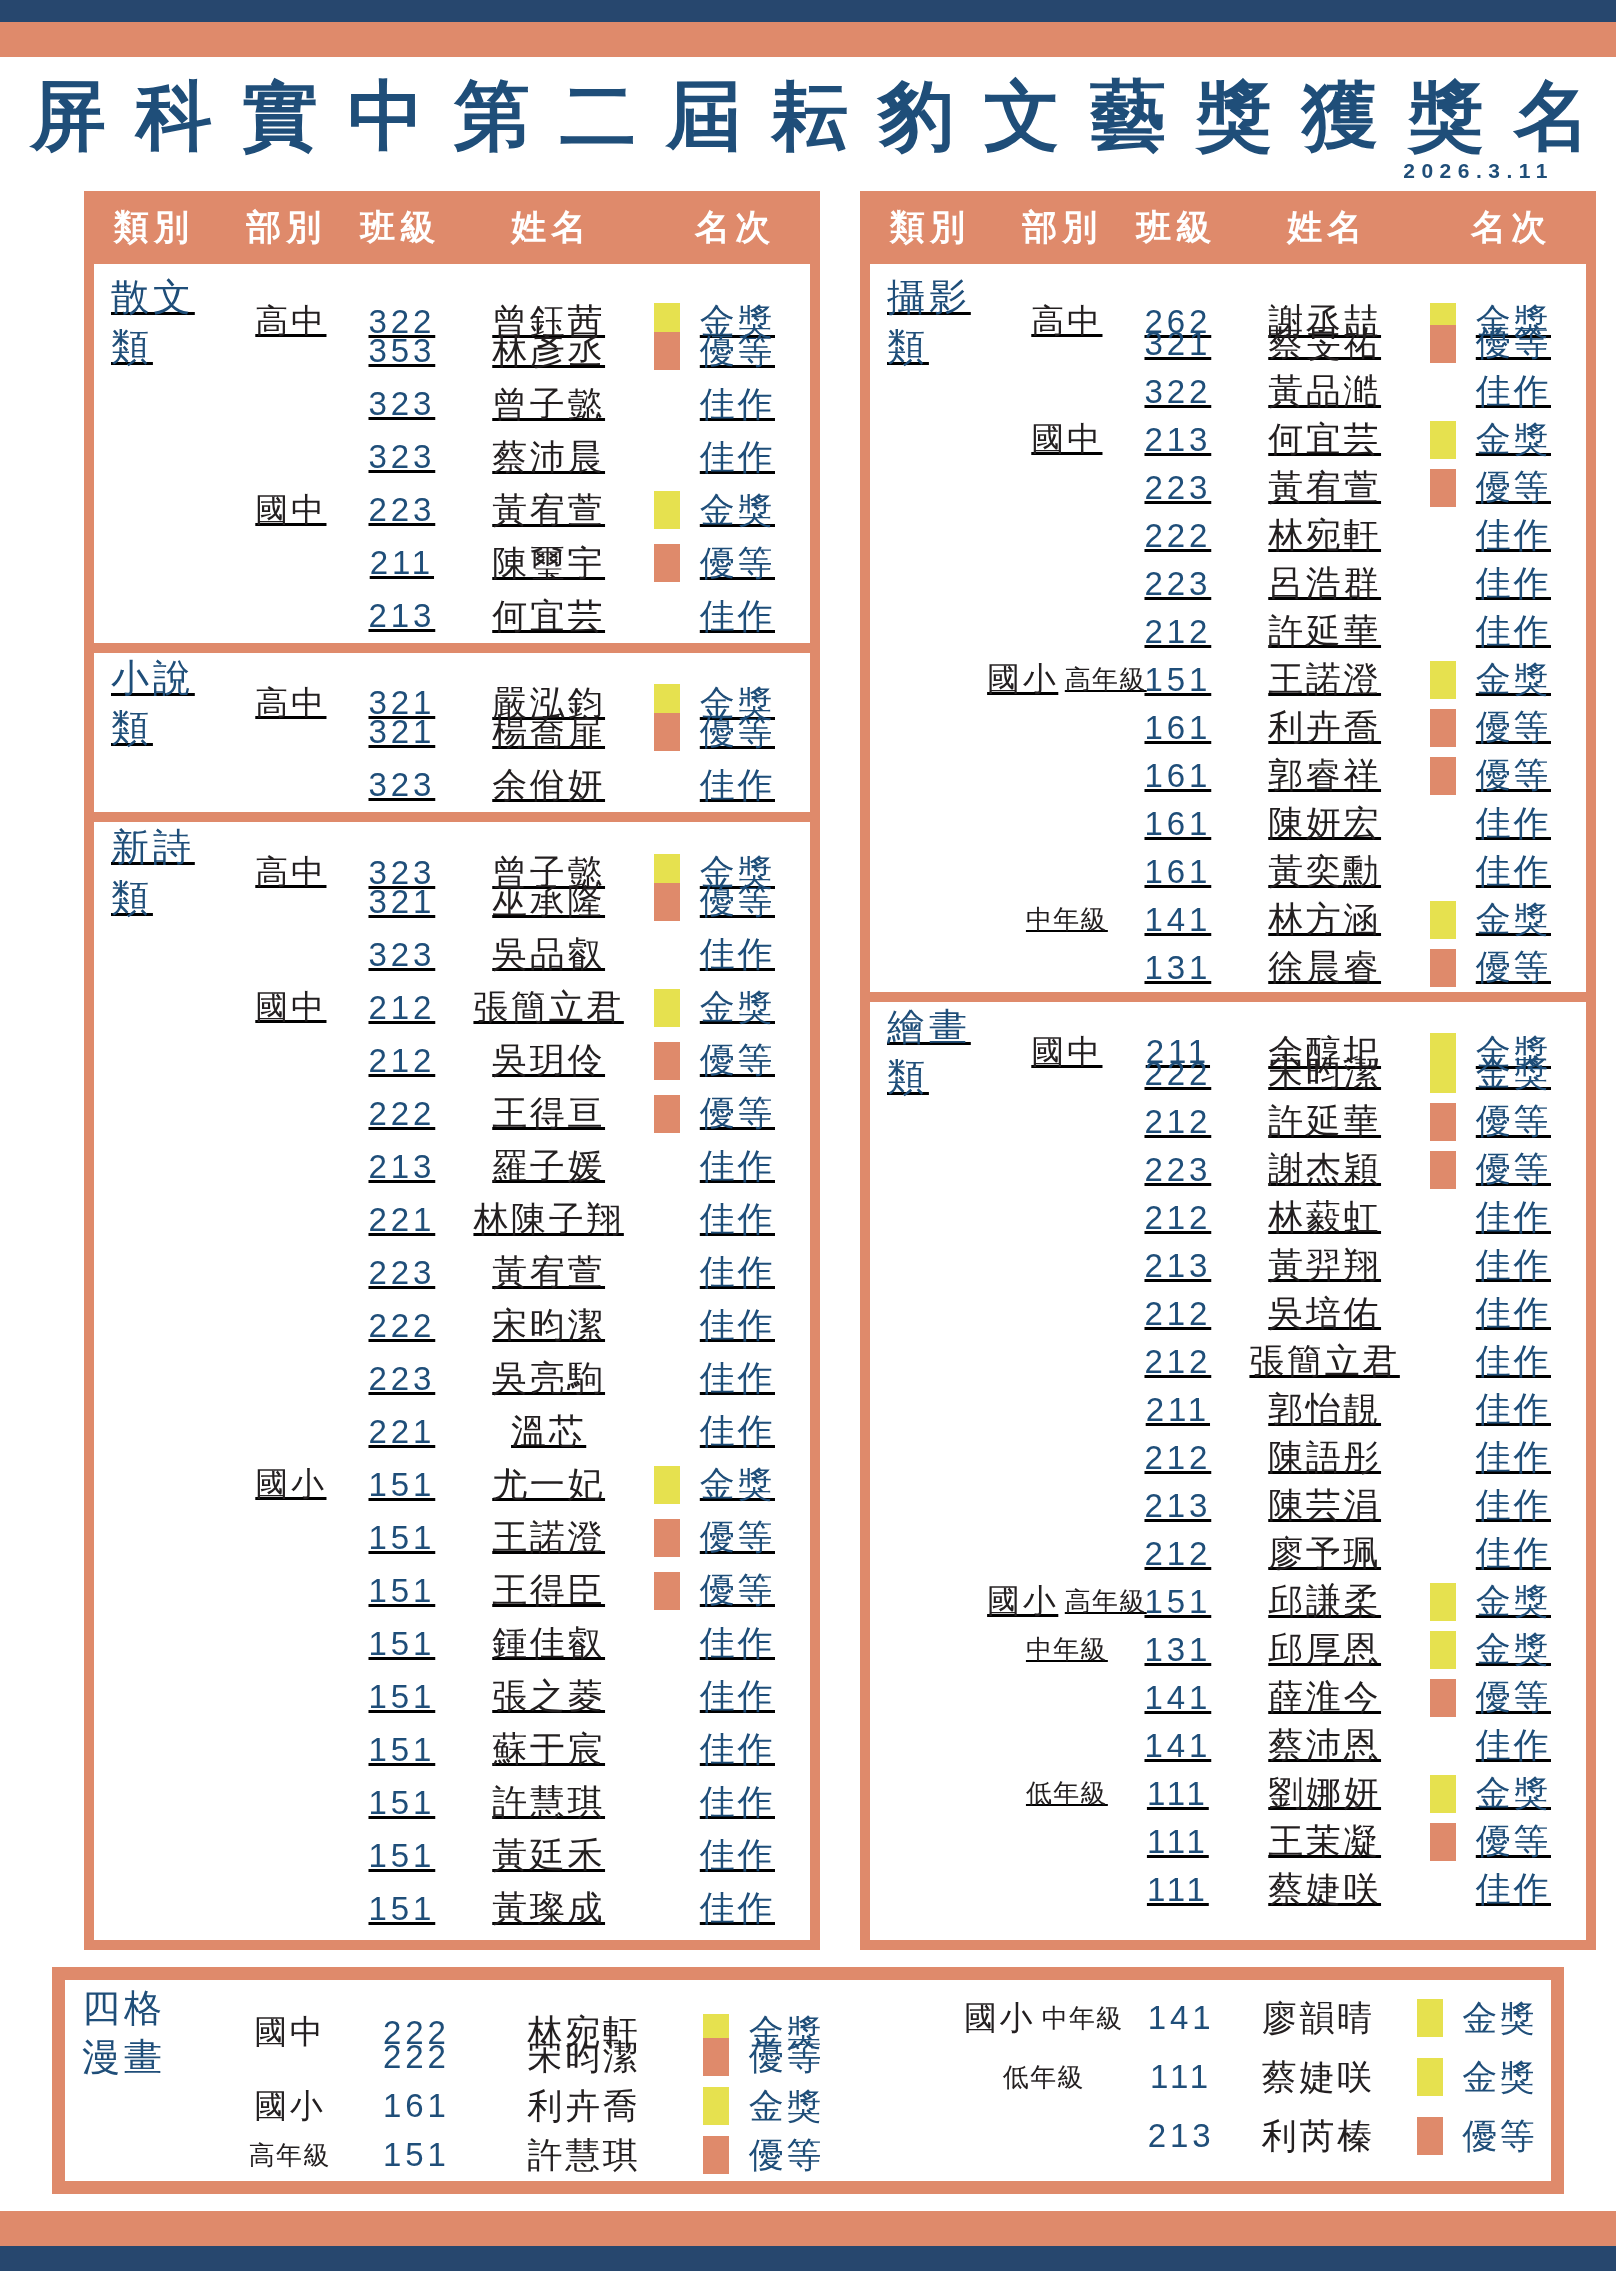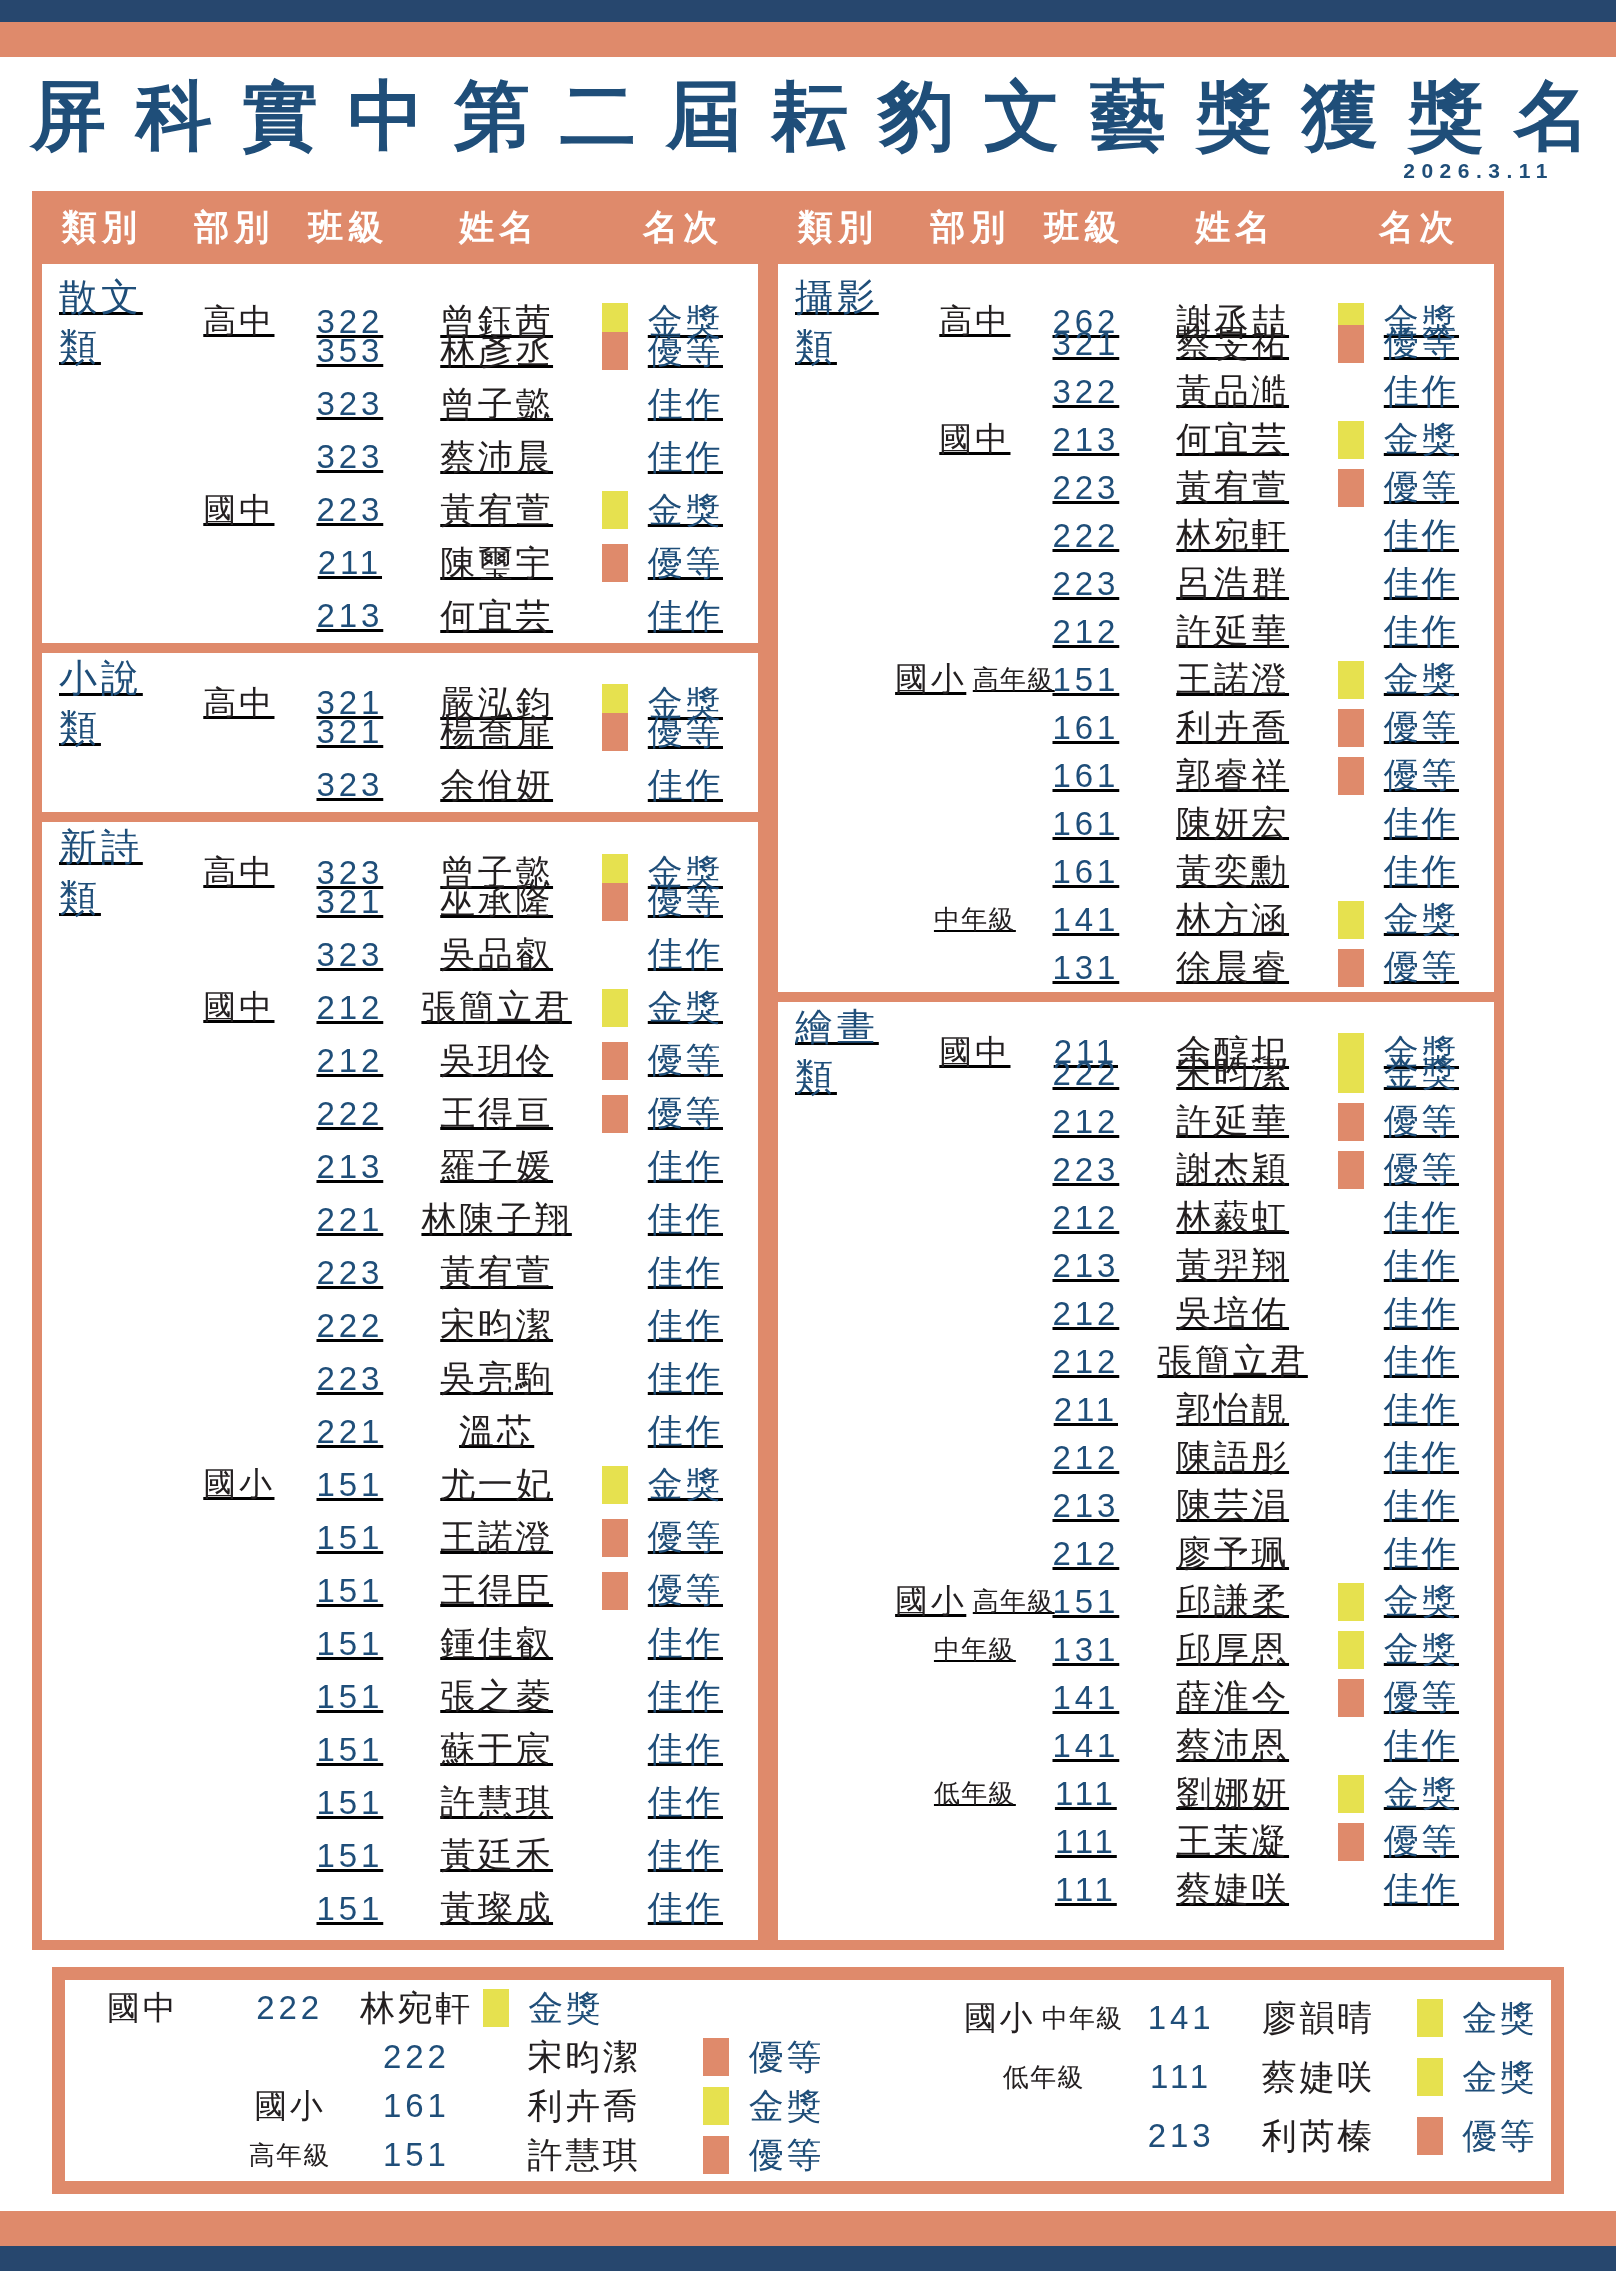--- a/index.html
+++ b/index.html
@@ -14,21 +14,21 @@
 
   .title{
     margin-top:15.6px;text-align:center;font-size:76px;font-weight:bold;
     color:#1F4E79;letter-spacing:30px;text-indent:30px;line-height:1.12;white-space:nowrap;
   }
   .date{
     text-align:right;padding-right:62px;font-size:21px;font-weight:bold;
     color:#1F4E79;letter-spacing:6.5px;margin-top:1.3px;
   }
 
-  .main{display:flex;padding:0 32px;margin-top:7.8px;}
+  .main{display:flex;gap:40px;padding:0 84px;margin-top:7.8px;}
   .coltable{width:736px;flex:0 0 auto;}
 
   .grid5{display:grid;grid-template-columns:19% 17% 14% 27% 23%;}
   .grid4{display:grid;grid-template-columns:30% 16% 30% 24%;}
 
   .thead{
     background:#DF8A6B;height:73px;color:#ffffff;font-size:35px;font-weight:bold;
     letter-spacing:5.2px;align-items:center;text-align:center;
   }
   .tbody{
@@ -796,20 +796,22 @@
           </div>
         </div>
       </div>
   </div>
 </div>
 
 <div class="bottom-box">
   <div class="bottom-left" id="bottom-left">
       <div class="section">
         <div class="row grid5">
+          <div class="cell cat">四格
+漫畫</div>
           <div class="cell div">
             <span>國中</span>
           </div>
           <div class="cell cls">222</div>
           <div class="cell name">林宛軒</div>
           <div class="cell award">
             <span class="medal medal-gold"></span>
             <span>金獎</span>
           </div>
         </div>

